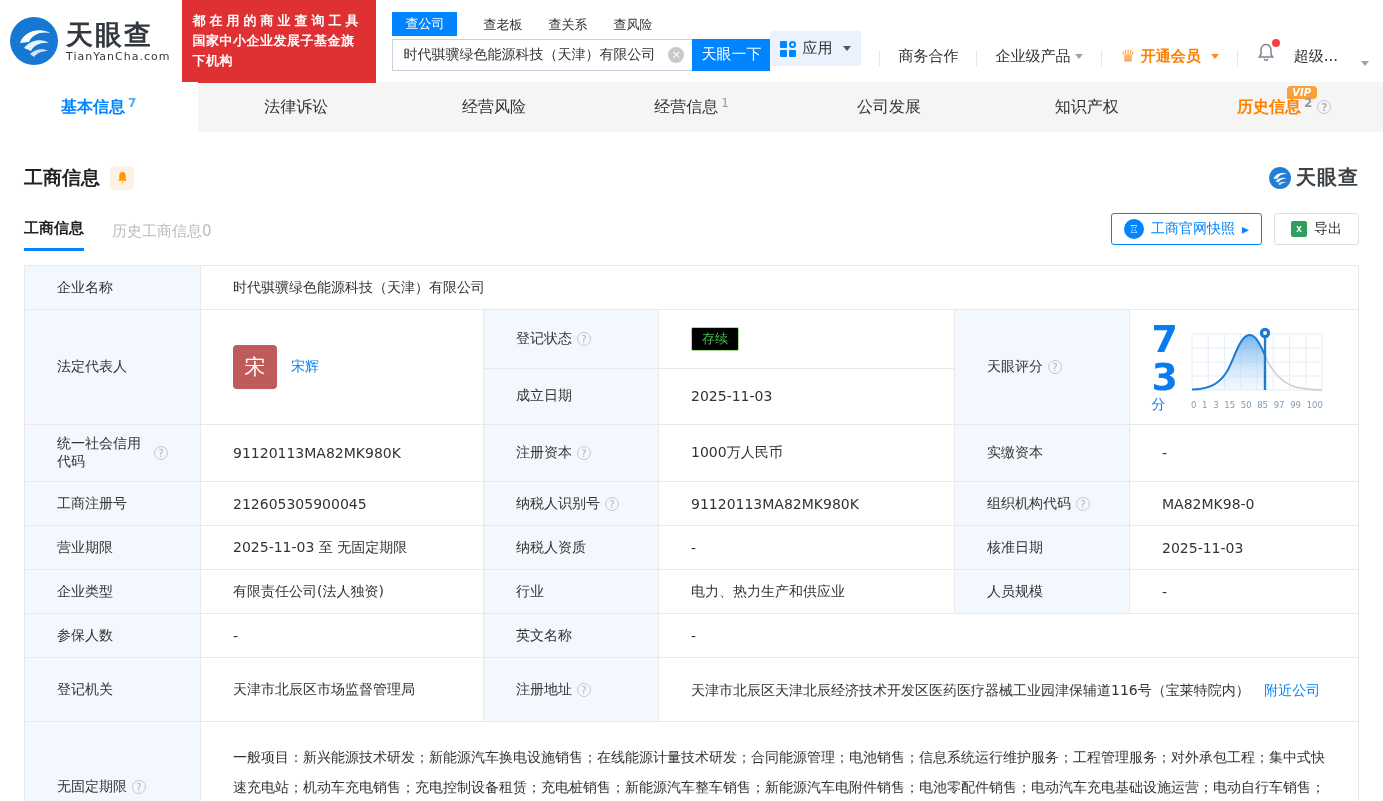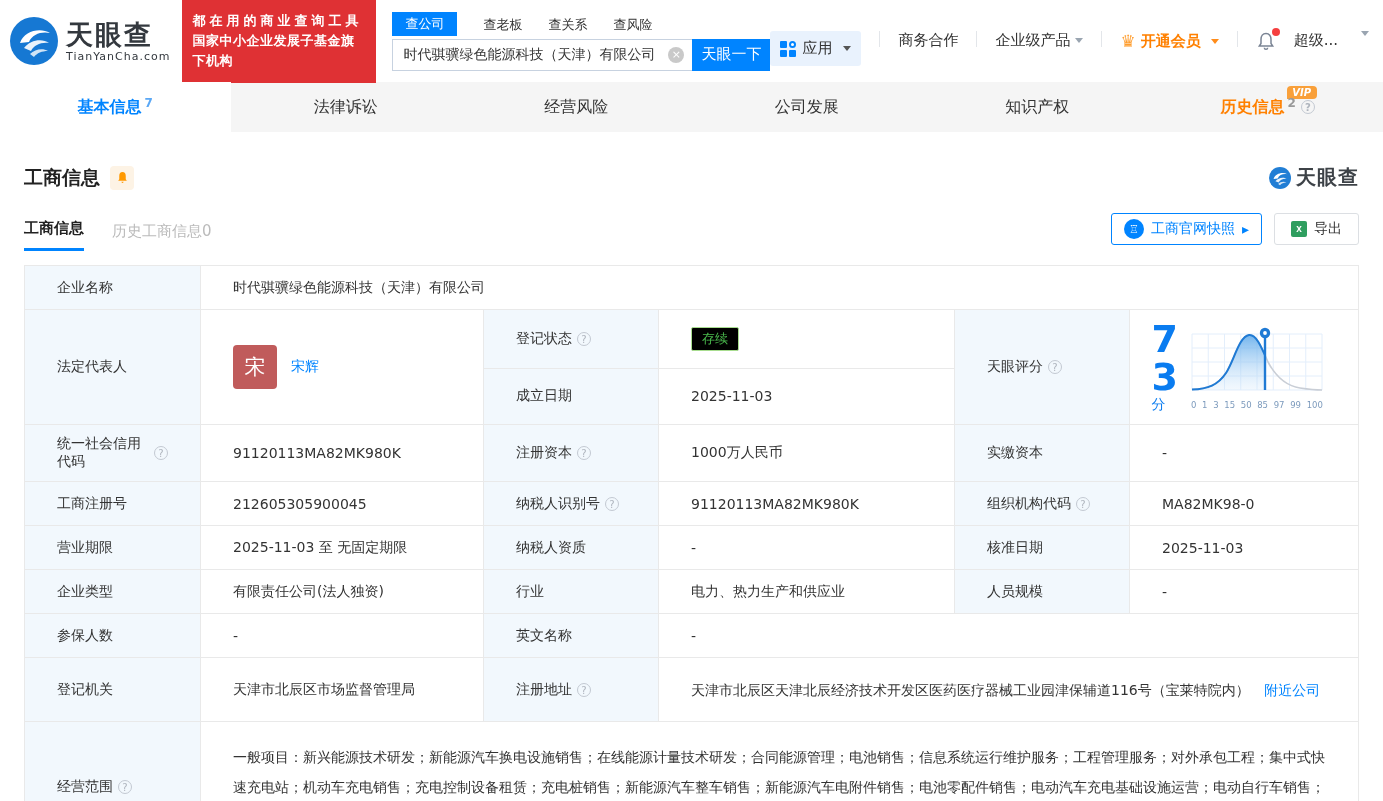--- a/index.html
+++ b/index.html
@@ -19,21 +19,21 @@
   .search-wrap { margin-left:16px; width:440px; }
   .search-tabs { display:flex; align-items:flex-end; gap:26px; font-size:13px; height:24px; }
   .search-tab { color:#333; cursor:pointer; padding:2px 0; }
   .search-tab.active { background:#0084ff; color:#fff; padding:3px 13px; }
   .search-bar { display:flex; margin-top:3px; }
   .search-input-box { flex:1; height:32px; border:1px solid #c7d2e0; border-right:none; display:flex; align-items:center; padding:0 8px 0 10px; }
   .search-input-box input { border:none; outline:none; flex:1; font-size:14px; color:#333; font-family:inherit; background:transparent; }
   .clear-icon { width:16px; height:16px; border-radius:50%; background:#c9c9c9; color:#fff; font-size:11px; line-height:16px; text-align:center; cursor:pointer; flex:none; }
   .search-btn { width:78px; height:32px; background:#0084ff; color:#fff; border:none; font-size:15px; cursor:pointer; font-family:inherit; }
 
-  .top-right { margin-left:auto; display:flex; align-items:flex-start; gap:18px; font-size:15px; white-space:nowrap;margin-top:15px; }
+  .top-right { margin-left:auto; display:flex; align-items:flex-end; gap:18px; font-size:15px; white-space:nowrap;margin-top:15px; }
   .apps-chip { display:flex; align-items:center; gap:6px; background:#e9f2fd; padding:8px 10px; border-radius:3px; cursor:pointer; }
   .grid-icon { width:16px; height:16px; position:relative; flex:none; }
   .grid-icon i { position:absolute; width:7px; height:7px; background:#0084ff; border-radius:1px; }
   .grid-icon i:nth-child(1){left:0;top:0}
   .grid-icon i:nth-child(2){right:0;top:0;border-radius:50%;background:#fff;border:2px solid #0084ff;width:7px;height:7px}
   .grid-icon i:nth-child(3){left:0;bottom:0}
   .grid-icon i:nth-child(4){right:0;bottom:0}
   .caret { width:0; height:0; border-left:4px solid transparent; border-right:4px solid transparent; border-top:5px solid #9aa5b1; display:inline-block; margin-left:5px; }
   .caret.dark { border-top-color:#555; }
   .caret.orange { border-top-color:#ff8c1a; }
@@ -171,20 +171,24 @@
 <div class="nav-tabs">
   <div class="nav-tab active">
     <span>基本信息</span>
     <span class="tab-count">7</span>
   </div>
   <div class="nav-tab">
     <span>法律诉讼</span>
   </div>
   <div class="nav-tab">
     <span>经营风险</span>
+  </div>
+  <div class="nav-tab">
+    <span>经营信息</span>
+    <span class="tab-count">1</span>
   </div>
   <div class="nav-tab">
     <span>公司发展</span>
   </div>
   <div class="nav-tab">
     <span>知识产权</span>
   </div>
   <div class="nav-tab orange">
     <span class="vip-badge">VIP</span>
     <span>历史信息</span>
@@ -404,21 +408,21 @@
         <span class="addr-text">
           <span>天津市北辰区天津北辰经济技术开发区医药医疗器械工业园津保辅道116号（宝莱特院内）</span>
           <a class="blue-link" style="margin-left:10px">附近公司</a>
         </span>
       </td>
     </tr>
 
     <tr style="height:130px">
       <td class="lbl">
             <span class="lblflex">
-              <span>经营范围</span>
+              <span>无固定期限</span>
               <span class="help-icon">?</span>
             </span>
           </td>
       <td colspan="5">
         <div class="scope-text">一般项目：新兴能源技术研发；新能源汽车换电设施销售；在线能源计量技术研发；合同能源管理；电池销售；信息系统运行维护服务；工程管理服务；对外承包工程；集中式快速充电站；机动车充电销售；充电控制设备租赁；充电桩销售；新能源汽车整车销售；新能源汽车电附件销售；电池零配件销售；电动汽车充电基础设施运营；电动自行车销售；智能输配电及控制设备销售；软件开发；技术服务、技术开发、技术咨询、技术交流、技术转让、技术推广。（除依法须经批准的项目外，凭营业执照依法自主开展经营活动)</div>
       </td>
     </tr>
   </tbody>
     </table>
 </div>

